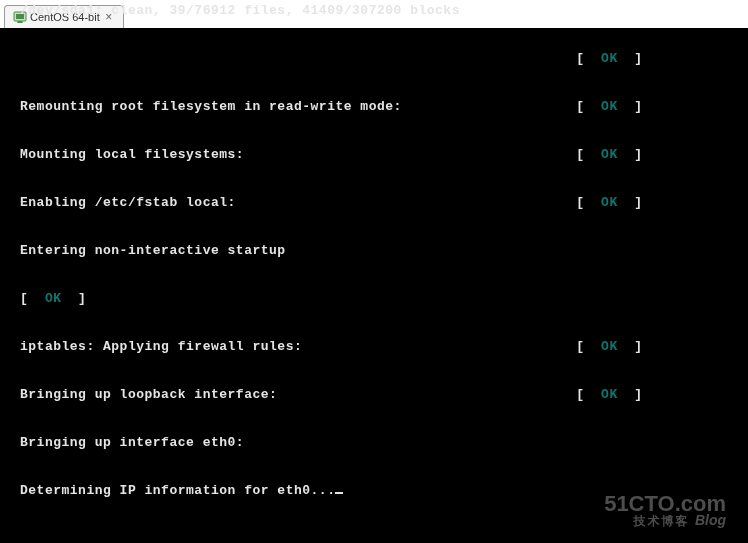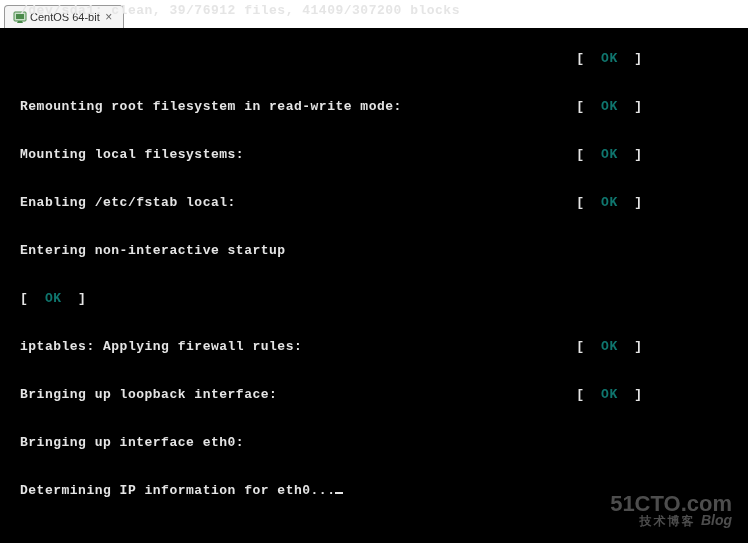--- a/index.html
+++ b/index.html
@@ -91,21 +91,21 @@
     .cursor {
       display: inline-block;
       background: #e5e5e5;
       width: 8px;
       height: 2px;
       margin-left: 0px;
       vertical-align: baseline;
     }
     .watermark {
       position: absolute;
-      right: 16px;
+      right: 22px;
       bottom: 14px;
       text-align: right;
       color: rgba(140,140,140,0.55);
       font-family: Arial, sans-serif;
       pointer-events: none;
     }
     .wm-top {
       font-size: 22px;
       font-weight: bold;
       letter-spacing: 0px;

